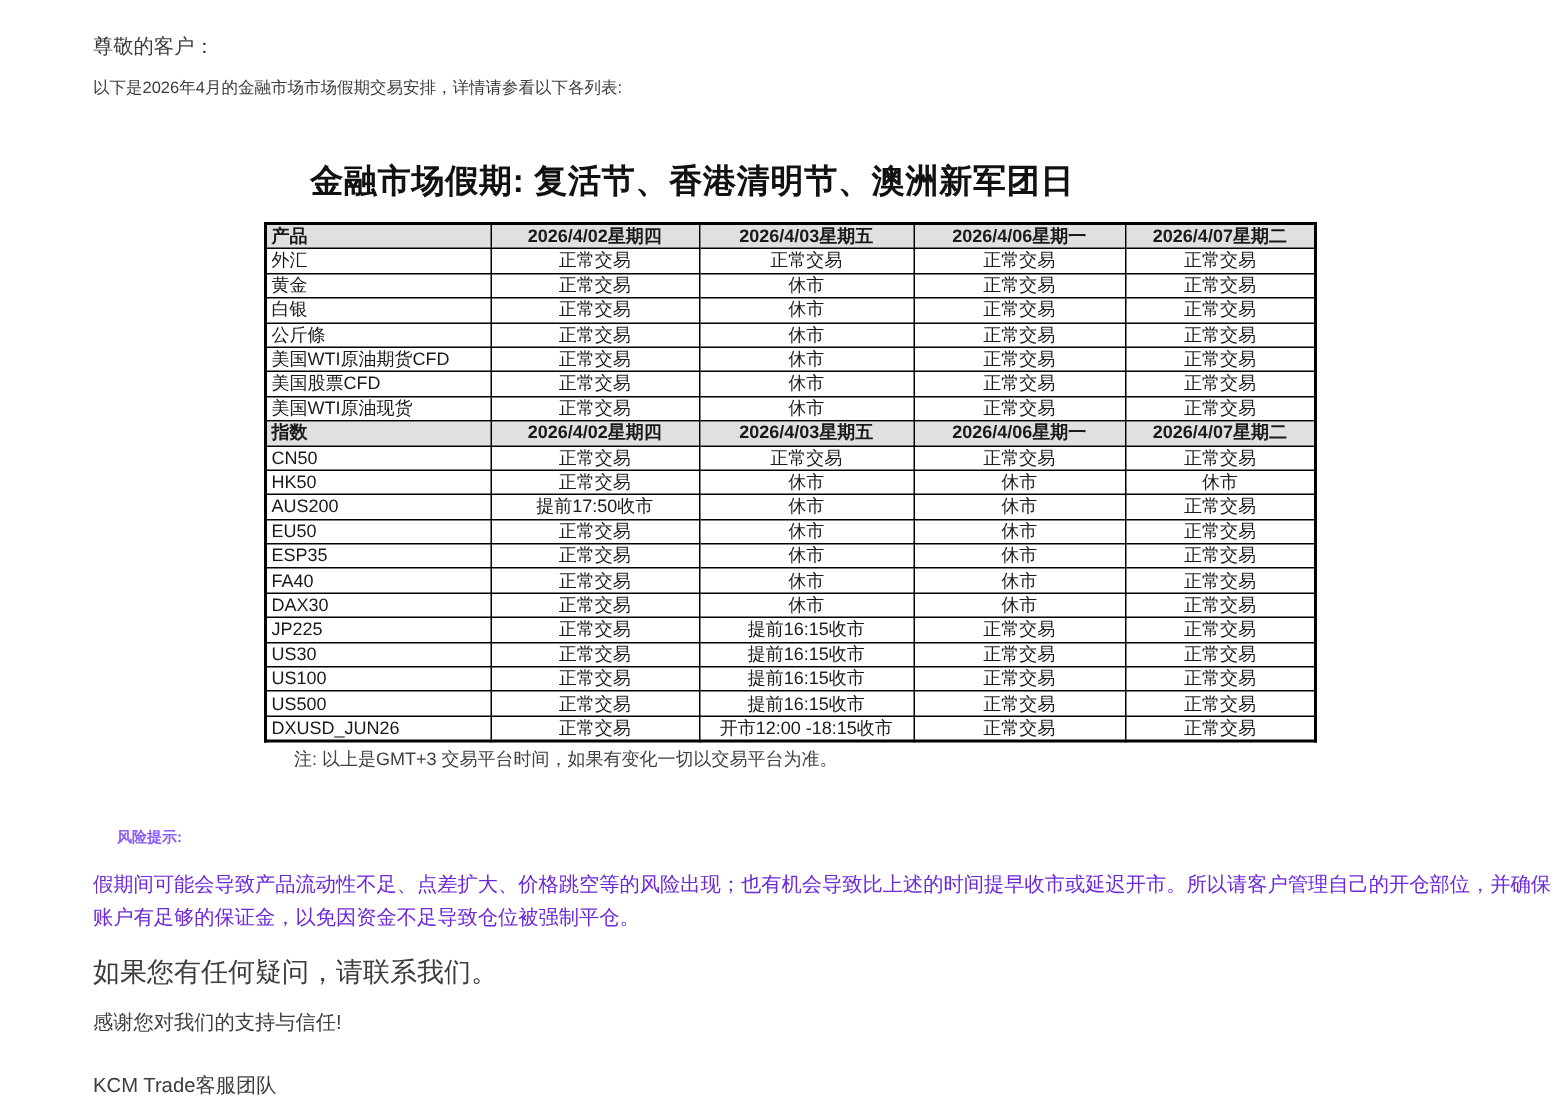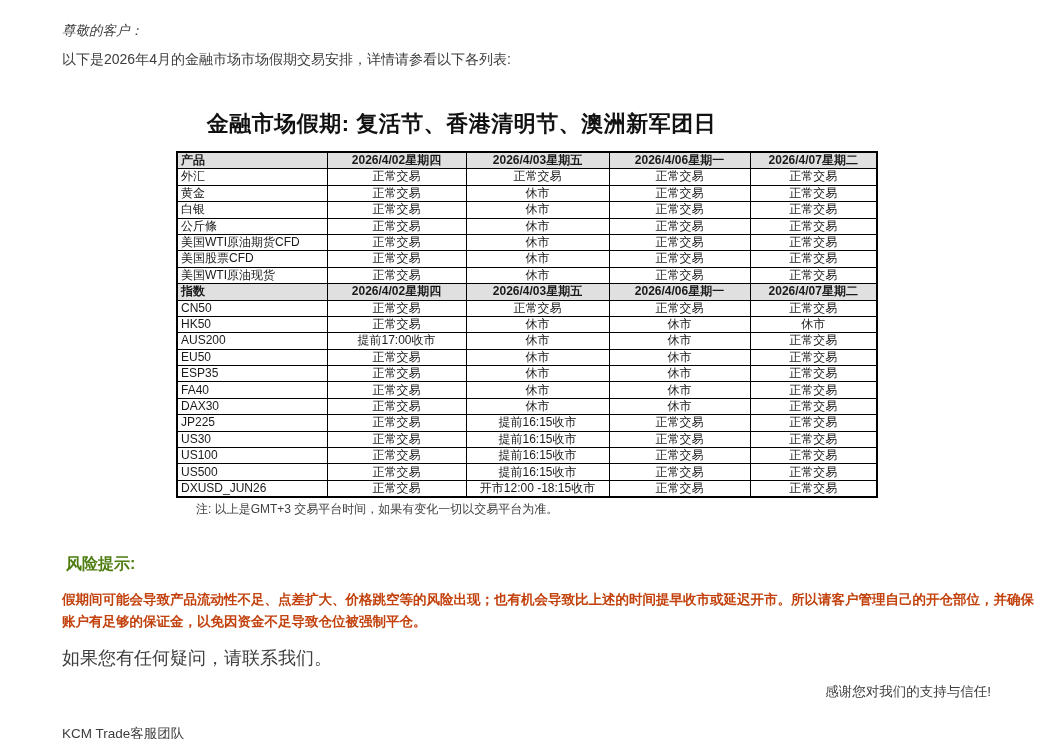--- a/index.html
+++ b/index.html
@@ -3,22 +3,22 @@
 <meta charset="utf-8">
 <style>
   html,body{margin:0;padding:0;background:#ffffff;}
   body{
     width:1041px;height:739px;overflow:hidden;
     font-family:"Liberation Sans","DejaVu Sans",sans-serif;
     color:#3f3f3f;
     -webkit-font-smoothing:antialiased;
   }
   .doc{padding:22px 50px 0 62px;}
-  .greeting{margin:0 0 11px 0;font-size:13.5px;color:#3d3d3d;font-style:italic;}
-  .intro{margin:0;font-size:14px;color:#3d3d3d;}
+  .greeting{margin:0 0 11px 0;font-size:13.5px;color:#3d3d3d;}
+  .intro{margin:0;font-size:11px;color:#3d3d3d;}
   .table-wrap{width:571px;margin-left:114px;}
   .table-title{
     margin:40px 0 12px 0;
     text-align:center;
     font-size:22px;font-weight:bold;color:#111111;
     letter-spacing:0.5px;
   }
   table.holiday{
     border-collapse:collapse;
     width:700px;
@@ -35,29 +35,29 @@
     overflow:hidden;
   }
   table.holiday td.c0{text-align:left;}
   table.holiday td.cc{text-align:center;}
   tr.hdr-row td{background:#e0e0e0;font-weight:bold;margin-top:16px;}
   tr.hdr-row td.c0{font-weight:bold;}
   .table-note{
     margin:3px 0 0 20px;
     font-size:12px;color:#404040;
   }
-  .risk-title{margin:36px 0 0 4px;font-size:16px;font-weight:bold;color:#4d7c0f;}
+  .risk-title{margin:36px 0 0 16px;font-size:10px;font-weight:bold;color:#8b5cf6;}
   .risk-body{
     margin:14px 0 0 0;
-    font-size:13.5px;font-weight:bold;color:#c2410c;
+    font-size:13.5px;font-weight:normal;color:#6d28d9;
     line-height:22px;
     width:978px;
   }
   .contact-line{margin:13px 0 0 0;font-size:18px;color:#3d3d3d;}
-  .thanks-line{margin:13px 0 0 0;font-size:13.5px;color:#3d3d3d;text-align:right;}
+  .thanks-line{margin:13px 0 0 0;font-size:13.5px;color:#3d3d3d;}
   .signature{margin:24px 0 0 0;font-size:13.5px;color:#3d3d3d;}
 </style>
 </head>
 <body>
 
 <div class="doc">
 
   <p class="greeting">尊敬的客户：</p>
   <p class="intro">以下是2026年4月的金融市场市场假期交易安排，详情请参看以下各列表:</p>
 
@@ -145,21 +145,21 @@
           </tr>
           <tr>
             <td class="c0">HK50</td>
             <td class="cc">正常交易</td>
             <td class="cc">休市</td>
             <td class="cc">休市</td>
             <td class="cc">休市</td>
           </tr>
           <tr>
             <td class="c0">AUS200</td>
-            <td class="cc">提前17:00收市</td>
+            <td class="cc">提前17:50收市</td>
             <td class="cc">休市</td>
             <td class="cc">休市</td>
             <td class="cc">正常交易</td>
           </tr>
           <tr>
             <td class="c0">EU50</td>
             <td class="cc">正常交易</td>
             <td class="cc">休市</td>
             <td class="cc">休市</td>
             <td class="cc">正常交易</td>

